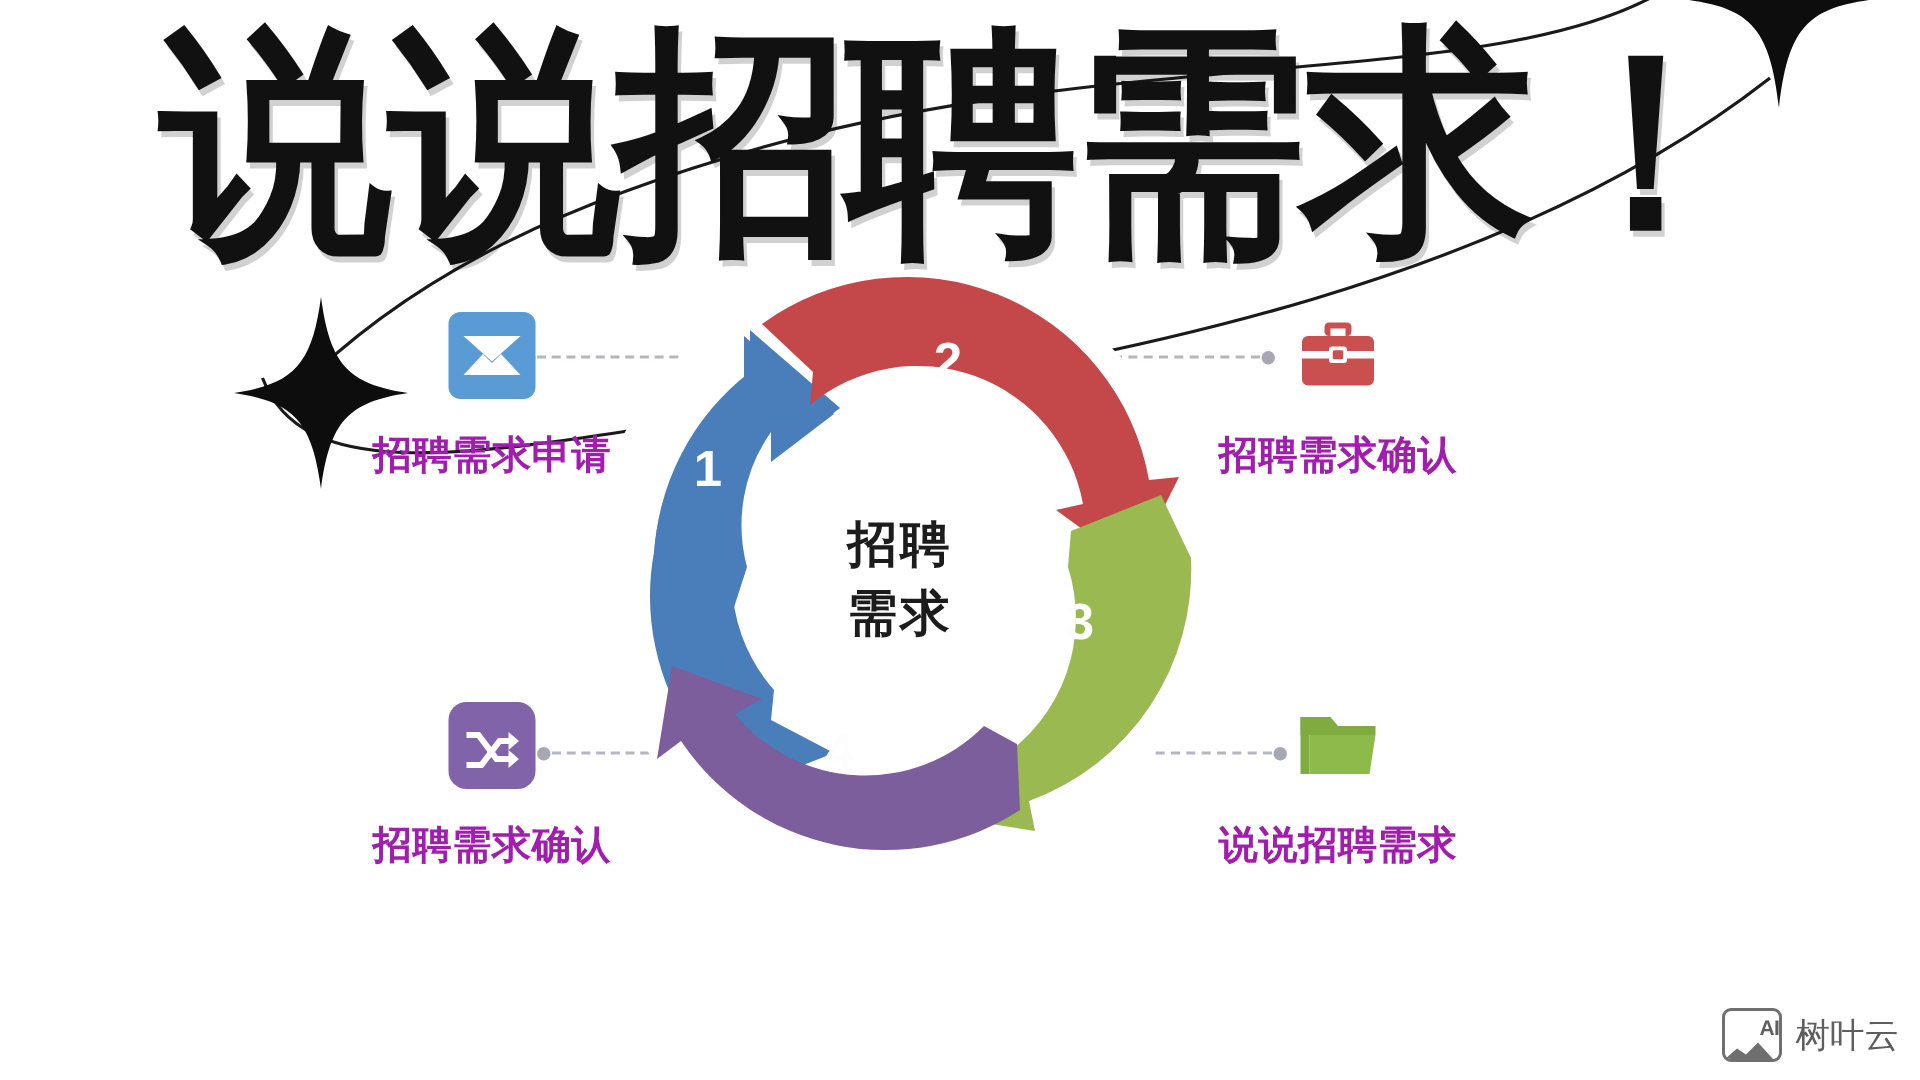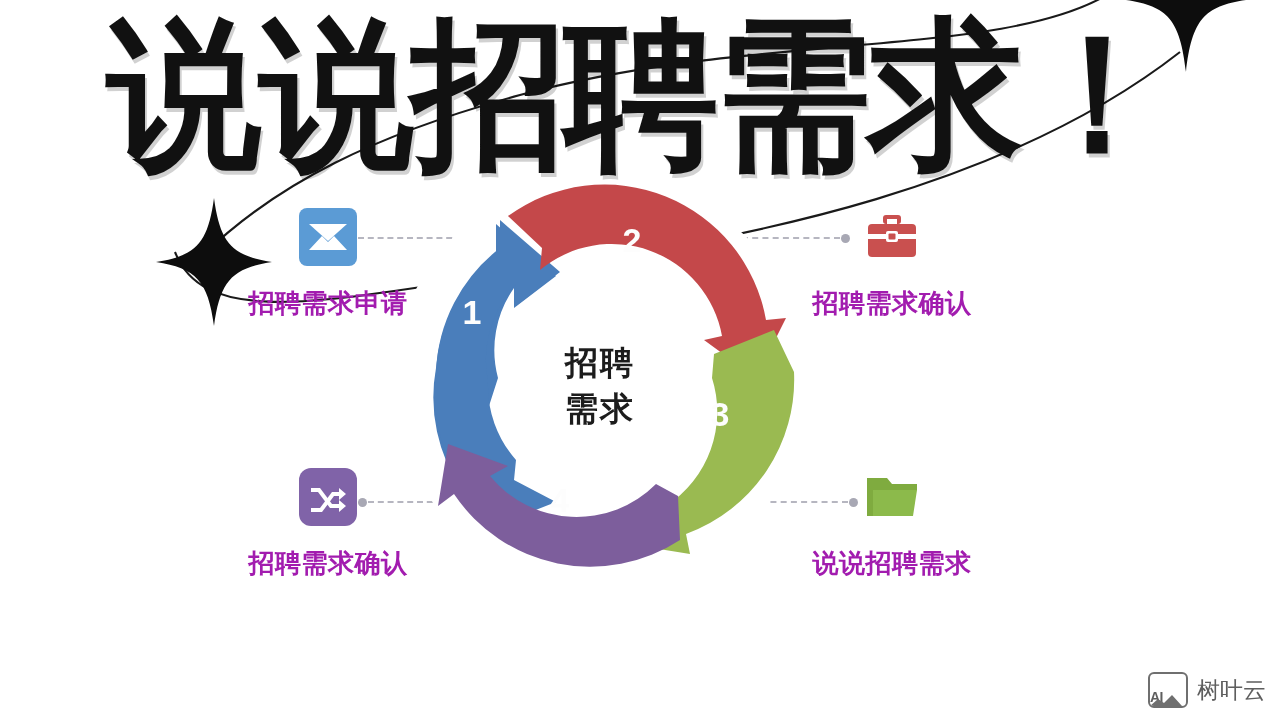--- a/index.html
+++ b/index.html
@@ -151,27 +151,26 @@
     height: 32px;
     border: 2px solid #6f6f6f;
     border-radius: 6px;
     position: relative;
     overflow: hidden;
     background: #ffffff;
   }
   #watermark .wm-badge .wm-ai {
     position: absolute;
     left: 0; right: 0; top: 3px;
-    text-align: left;
+    text-align: right;
     font-family: "Liberation Sans", sans-serif;
     font-weight: 700;
     font-size: 14px;
     color: #5f5f5f;
     letter-spacing: -0.5px;
-    margin-top: 12px;
   }
   #watermark .wm-badge svg {
     position: absolute;
     left: 0;
     bottom: 0;
   }
   #watermark .wm-text {
     font-family: "DejaVu Sans", "Liberation Sans", sans-serif;
     font-size: 23px;
     color: #5e5e5e;

